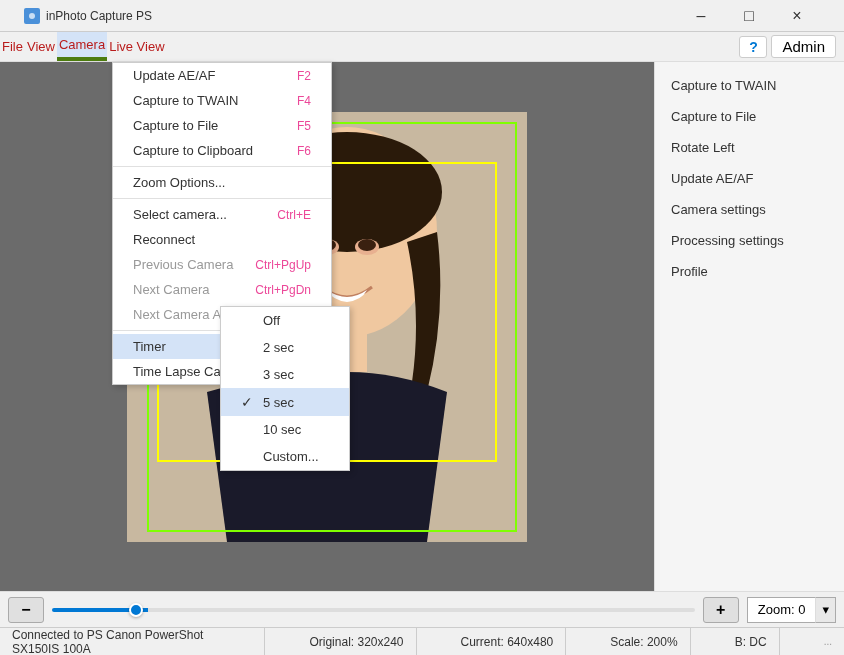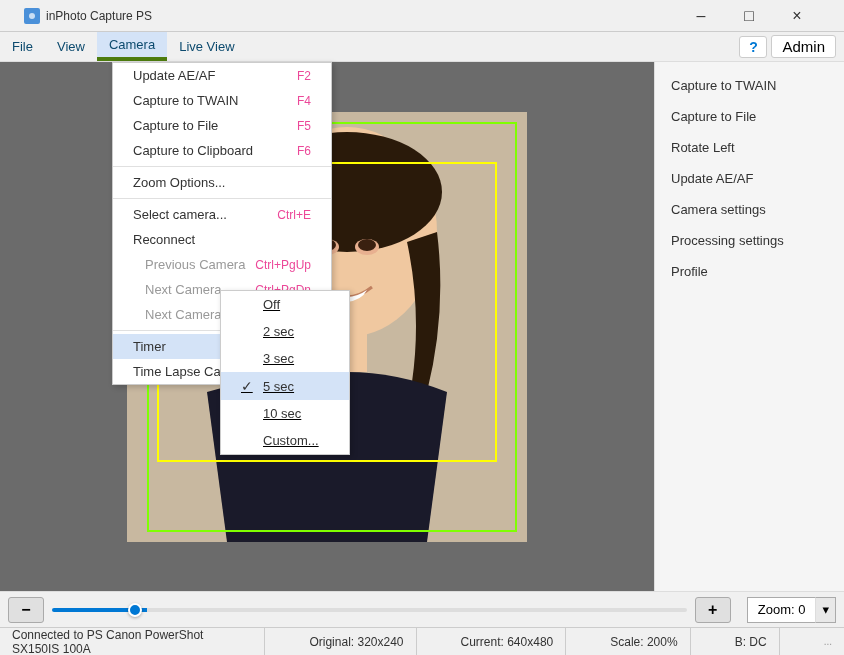--- a/index.html
+++ b/index.html
@@ -47,23 +47,23 @@
 
     
     .menu-bar {
       height: 30px;
       background: #f0f0f0;
       border-bottom: 1px solid #ddd;
       display: flex;
       align-items: stretch;
     }
     .menu-item {
-      padding: 0 12px;
+      padding: 0 2px;
       display: flex; align-items: center;
-      cursor: pointer; font-size: 13px; color: #0c4a6e;
+      cursor: pointer; font-size: 13px; color: #b91c1c;
       position: relative;
     }
     .menu-item.active { background: #d4e3f7; border-bottom: 4px solid #4d7c0f; }
 
     .menu-right {
       margin-left: auto;
       display: flex; align-items: center; gap: 4px; padding-right: 8px;
     }
     .help-btn {
       width: 28px; height: 22px;
@@ -159,21 +159,21 @@
       border: 2px solid white;
       box-shadow: 0 1px 3px rgba(0,0,0,0.3);
     }
     .zoom-display {
       display: flex; align-items: center; gap: 0;
     }
     .zoom-value {
       border: 1px solid #aaa; border-right: none;
       padding: 3px 10px; font-size: 13px;
       background: white; height: 26px;
-      display: flex; align-items: center; margin-left: 8px;
+      display: flex; align-items: center;
     }
     .zoom-dropdown {
       border: 1px solid #aaa; border-left: 1px solid #ddd;
       padding: 3px 6px; height: 26px;
       background: #e8e8e8; cursor: pointer;
       display: flex; align-items: center; justify-content: center;
     }
 
     
     .status-bar {
@@ -199,37 +199,36 @@
       box-shadow: 2px 2px 6px rgba(0,0,0,0.2);
       z-index: 1000;
       min-width: 220px;
     }
     .dropdown-item {
       padding: 5px 20px;
       display: flex; align-items: center; justify-content: space-between;
       cursor: pointer; font-size: 13px; color: #333;
       white-space: nowrap;
     }
-    .dropdown-item.disabled { color: #999; cursor: default; margin-left: 12px; }
+    .dropdown-item.disabled { color: #999; cursor: default; }
     .dropdown-separator {
       height: 1px; background: #e0e0e0; margin: 3px 0;
     }
     .dropdown-item .shortcut { color: #ec4899; font-size: 12px; }
     .dropdown-item .arrow { color: #333; }
 
     
     .submenu {
       position: absolute;
-      left: 220px; top: 290px;
+      left: 220px; top: 306px;
       background: white;
       border: 1px solid #ccc;
       box-shadow: 2px 2px 6px rgba(0,0,0,0.2);
       z-index: 1001;
       min-width: 130px;
-      text-decoration: underline;
     }
     .submenu-item {
       padding: 6px 20px;
       cursor: pointer; font-size: 13px; color: #333;
       display: flex; align-items: center; gap: 8px;
     }
     .submenu-item.checked { background: #d4e3f7; }
     .submenu-item .check-mark { width: 14px; color: #333; font-size: 14px; }
 
     

